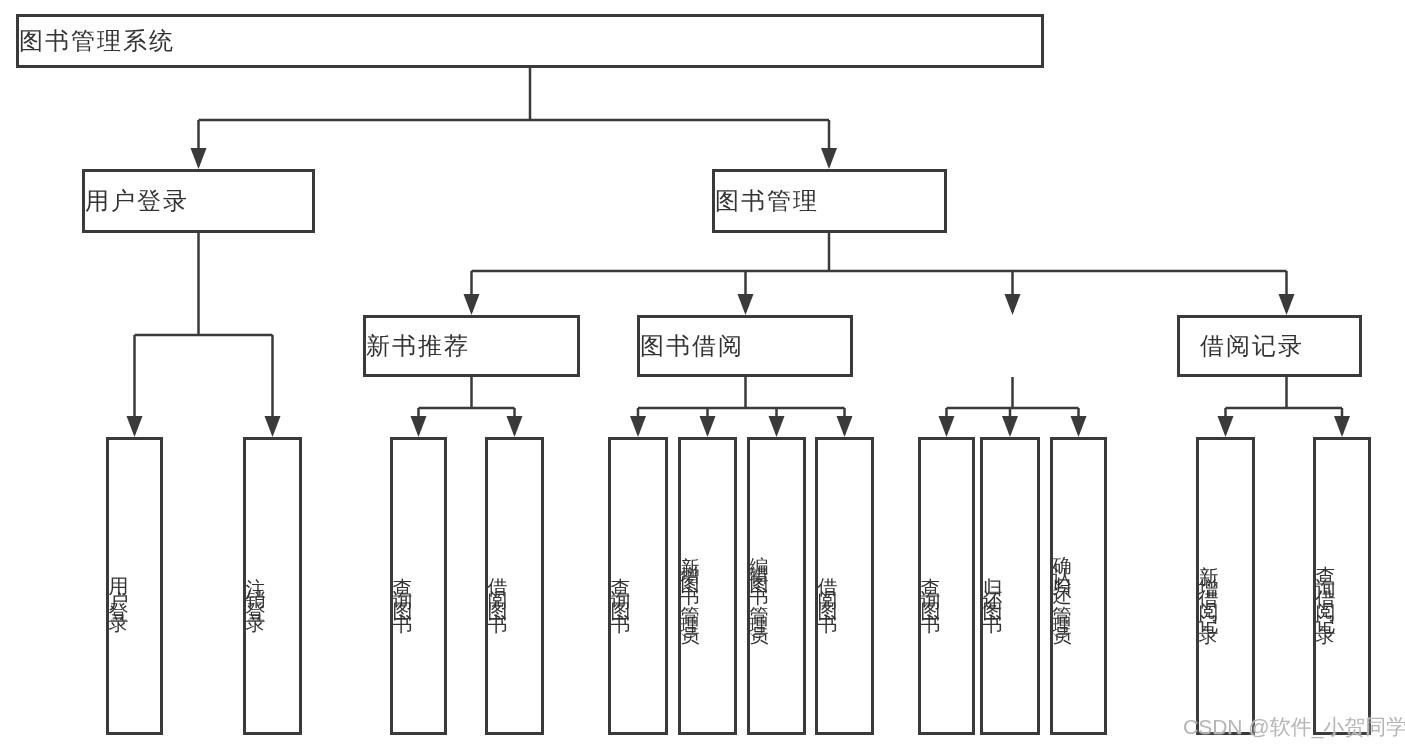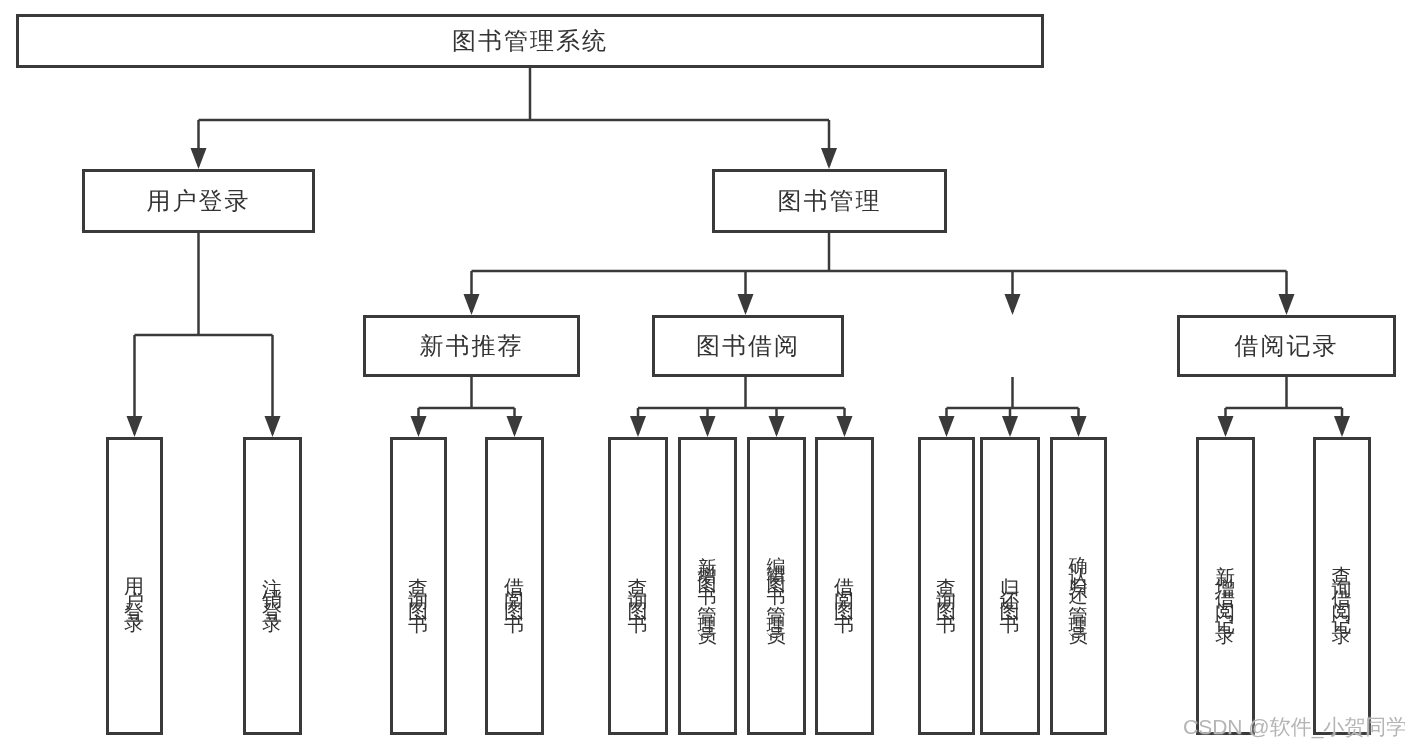--- a/index.html
+++ b/index.html
@@ -10,40 +10,40 @@
     font-family:"Liberation Sans","DejaVu Sans",sans-serif;
     overflow:hidden;
   }
   .wires{position:absolute;left:0;top:0;width:1405px;height:747px;}
   .node,.vnode{
     position:absolute;
     box-sizing:border-box;
     background:#ffffff;
     border:3px solid #3a3a3a;
     color:#333333;
-    display:flex;align-items:center;justify-content:center;
+    display:flex;align-items:center;justify-content:flex-start;
   }
   .node{font-size:24px;letter-spacing:2px;white-space:nowrap;}
   .vnode{top:437px;height:298px;}
   .vnode span{
     writing-mode:vertical-rl;
     text-orientation:mixed;
     font-size:20px;
     letter-spacing:12px;
     line-height:1;
   }
   .vnode.tight span{font-size:19px;letter-spacing:10px;}
   
   .b-root{left:16px;top:14px;width:1028px;height:54px;}
   .b-userlogin{left:82px;top:169px;width:233px;height:64px;}
   .b-bookmgmt{left:712px;top:169px;width:235px;height:64px;}
   .b-l3-1{left:363px;top:315px;width:217px;height:62px;}
-  .b-l3-2{left:637px;top:315px;width:192px;height:62px;margin-left:15px;}
+  .b-l3-2{left:637px;top:315px;width:216px;height:62px;}
   .b-l3-3{left:903px;top:315px;width:219px;height:62px;}
-  .b-l3-4{left:1177px;top:315px;width:219px;height:62px;}
+  .b-l3-4{left:1177px;top:315px;width:185px;height:62px;padding-left:20px;}
   
   .v1{left:106px;width:57px;}
   .v2{left:243px;width:59px;}
   .v3{left:390px;width:57px;}
   .v4{left:485px;width:59px;}
   .v5{left:608px;width:60px;}
   .v6{left:678px;width:59px;}
   .v7{left:747px;width:59px;}
   .v8{left:815px;width:59px;}
   .v9{left:918px;width:57px;}

